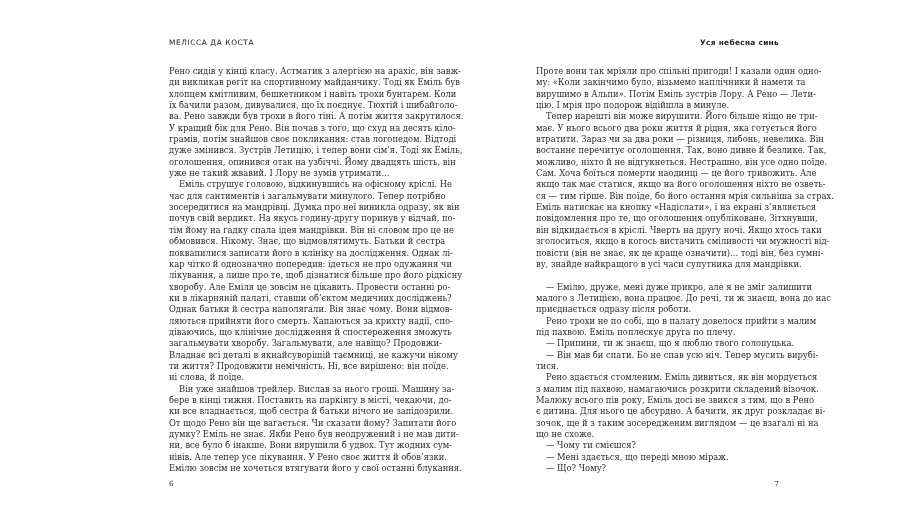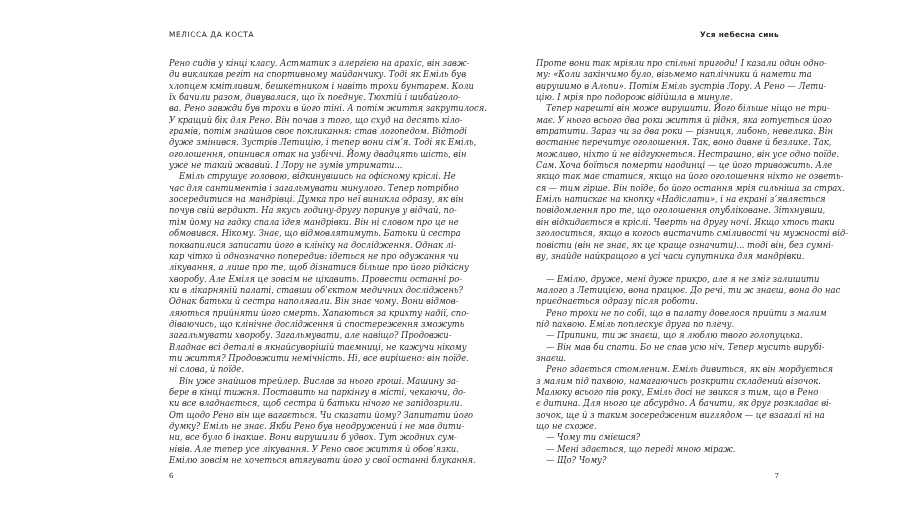--- a/index.html
+++ b/index.html
@@ -1,30 +1,30 @@
 <!DOCTYPE html>
 <html><head>
 <meta charset="utf-8">
 <style>
   html, body { margin: 0; padding: 0; }
   body {
     width: 900px; height: 510px; background: #ffffff; position: relative; overflow: hidden;
     font-family: "DejaVu Serif", "Liberation Serif", serif; color: #2a2a2a;
   }
-  .spread { position: absolute; left: 0; top: 0; width: 900px; height: 472px; }
+  .spread { position: absolute; left: 0; top: 8px; width: 900px; height: 472px; }
   .page { position: absolute; top: 0; height: 510px; }
   .page-left { left: 169px; width: 243px; }
   .page-right { left: 488px; width: 243px; margin-left: 48px; }
   .running-head {
     position: absolute; top: 30px; font-family: "DejaVu Sans", "Liberation Sans", sans-serif;
     font-size: 7.4px; letter-spacing: 0.6px; color: #222; white-space: nowrap;
   }
   .page-left .running-head { left: 0; font-weight: normal; }
   .page-right .running-head { right: 0; font-family: "DejaVu Sans", sans-serif; font-weight: bold; font-size: 7.4px; letter-spacing: 0.3px; }
-  .body-text { position: absolute; left: 0; top: 58px; width: 243px; font-style: italic; }
+  .body-text { position: absolute; left: 0; top: 58px; width: 243px; }
   .line {
     display: block; height: 11.35px; line-height: 11.35px; font-size: 8.35px; white-space: nowrap;
     text-align: justify; text-align-last: justify; overflow: visible;
   }
   .line.last { text-align-last: left; }
   .line.indent { text-indent: 10px; }
   .gap { display: block; height: 11.35px; }
   .page-number {
     position: absolute; top: 472px; font-family: "DejaVu Serif", serif; font-size: 7px; color: #222;
   }
@@ -99,21 +99,21 @@
         <span class="line">повісти (він не знає, як це краще означити)... тоді він, без сумні-</span>
         <span class="line last">ву, знайде найкращого в усі часи супутника для мандрівки.</span>
         <span class="gap"></span>
         <span class="line indent">— Емілю, друже, мені дуже прикро, але я не зміг залишити</span>
         <span class="line">малого з Летицією, вона працює. До речі, ти ж знаєш, вона до нас</span>
         <span class="line last">приєднається одразу після роботи.</span>
         <span class="line indent">Рено трохи не по собі, що в палату довелося прийти з малим</span>
         <span class="line last">під пахвою. Еміль поплескує друга по плечу.</span>
         <span class="line indent last">— Припини, ти ж знаєш, що я люблю твого голопуцька.</span>
         <span class="line indent">— Він мав би спати. Бо не спав усю ніч. Тепер мусить вирубі-</span>
-        <span class="line last">знаєш.</span>
+        <span class="line last">тися.</span>
         <span class="line indent">Рено здається стомленим. Еміль дивиться, як він мордується</span>
         <span class="line">з малим під пахвою, намагаючись розкрити складений візочок.</span>
         <span class="line">Малюку всього пів року, Еміль досі не звикся з тим, що в Рено</span>
         <span class="line">є дитина. Для нього це абсурдно. А бачити, як друг розкладає ві-</span>
         <span class="line">зочок, ще й з таким зосередженим виглядом — це взагалі ні на</span>
         <span class="line last">що не схоже.</span>
         <span class="line indent last">— Чому ти смієшся?</span>
         <span class="line indent last">— Мені здається, що переді мною міраж.</span>
         <span class="line indent last">— Що? Чому?</span>
       </div>

